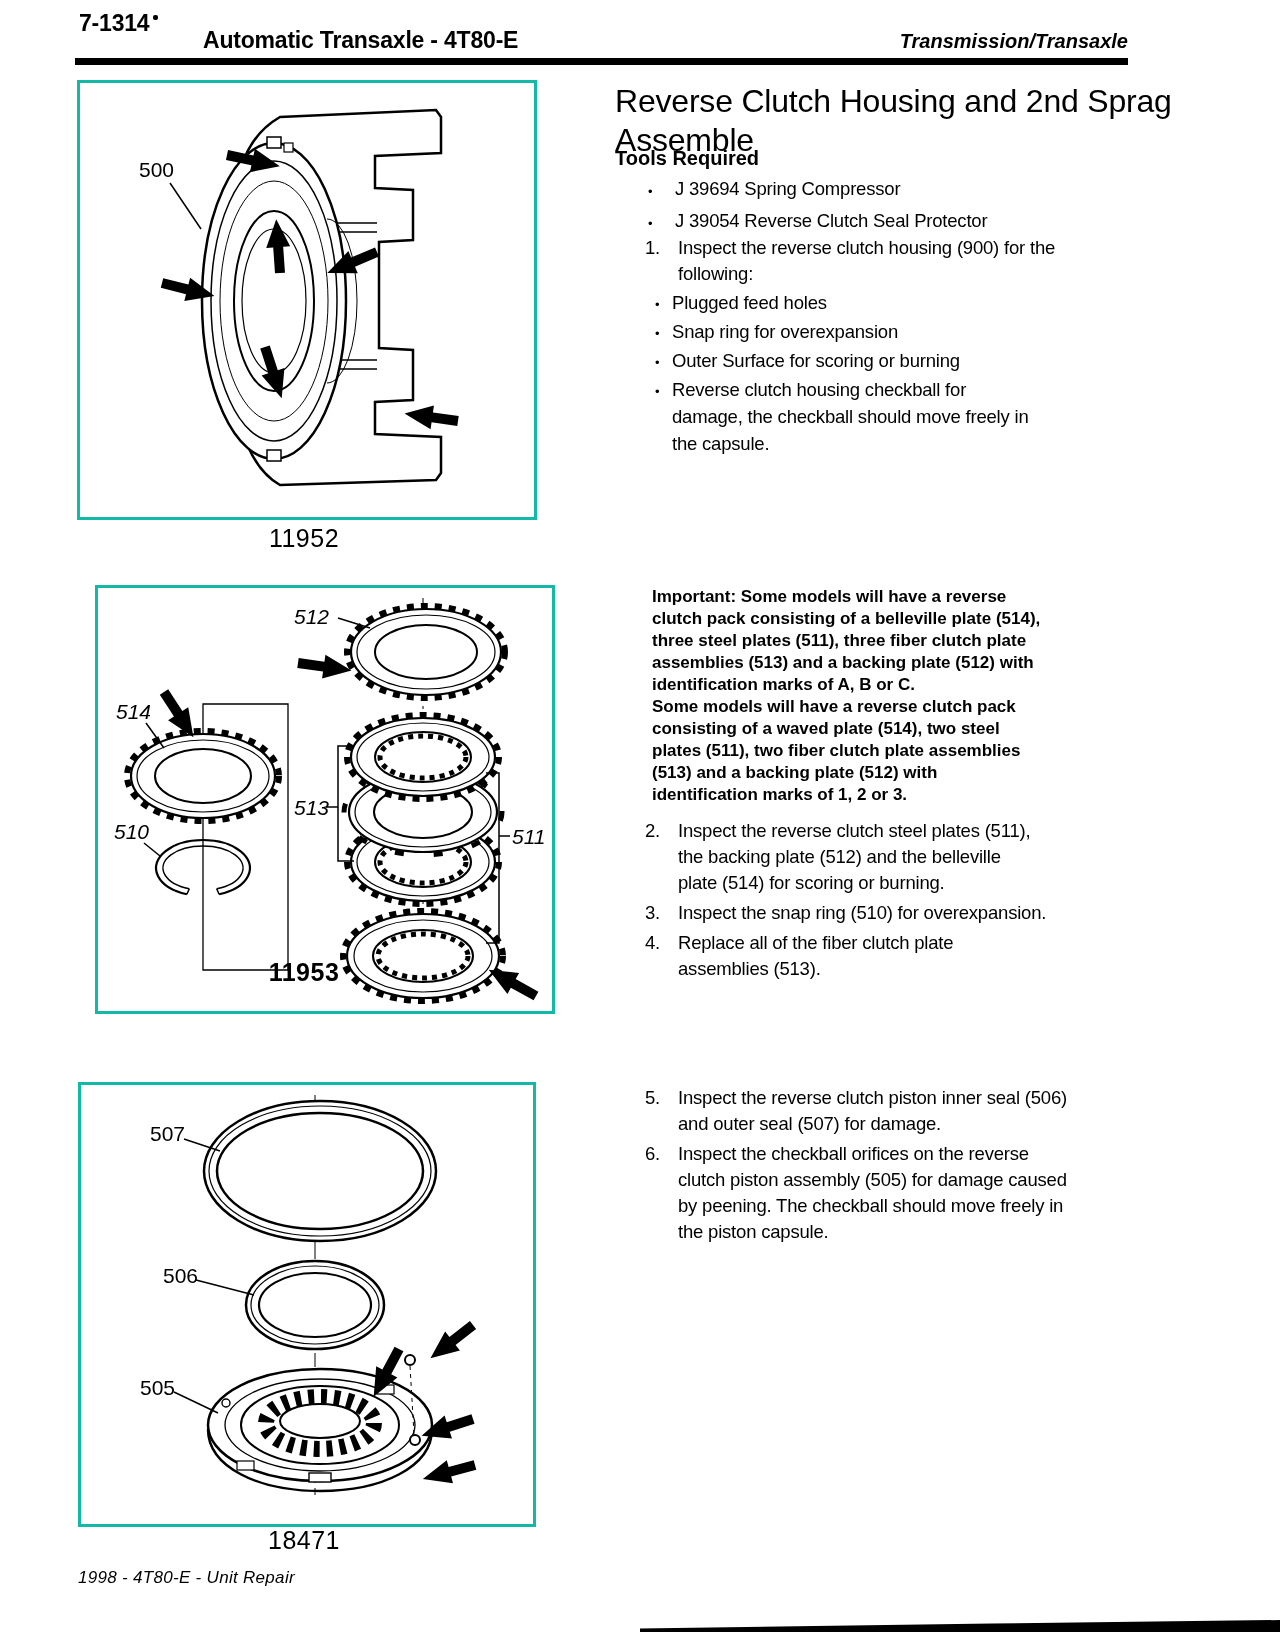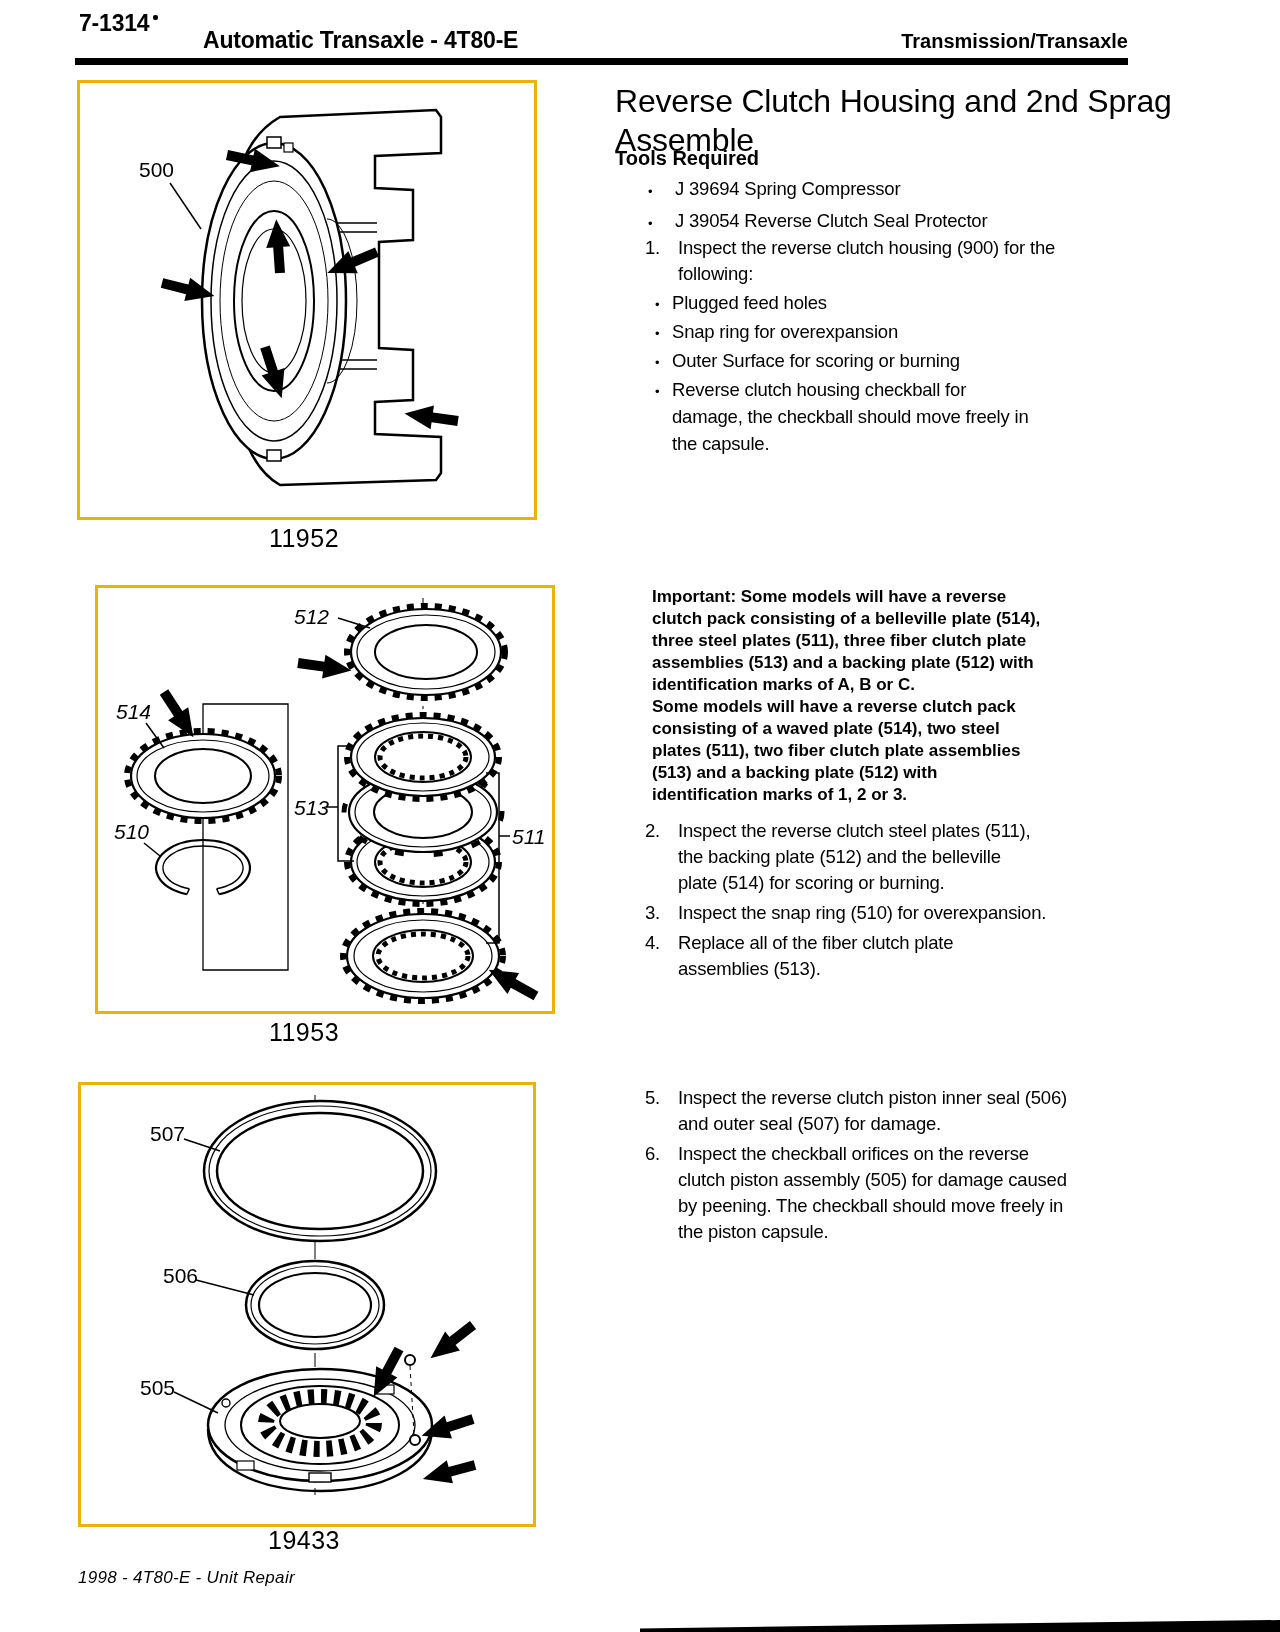--- a/index.html
+++ b/index.html
@@ -9,21 +9,21 @@
     font-family:"Liberation Sans", sans-serif; color:#000;
   }
   .abs { position:absolute; }
 
   
   .hdr-text { font-weight:bold; font-size:23px; letter-spacing:-0.2px; white-space:nowrap; }
   .hdr-right { font-weight:bold; font-size:20px; white-space:nowrap; text-align:right; }
   .hdr-rule { background:#000; }
 
   
-  .figbox { border:3px solid #eab308; background:#fff; }
+  .figbox { border:3px solid #14b8a6; background:#fff; }
   .fignum { font-size:25px; text-align:center; letter-spacing:0.5px; }
 
   
   .sec-title { font-weight:normal; font-size:32px; line-height:39px; letter-spacing:-0.2px; white-space:pre-line; }
   .sub-head  { font-weight:bold; font-size:20px; }
   .body-txt  { font-size:18.5px; line-height:26px; letter-spacing:-0.2px; }
   .row { display:flex; align-items:flex-start; }
   .num { flex:none; width:33px; }
   .blt { flex:none; width:17px; font-size:13px; padding-top:2px; }
   .blt-wide { flex:none; width:27px; font-size:13px; padding-top:3px; }
@@ -42,21 +42,21 @@
   svg text { font-family:"Liberation Sans", sans-serif; font-size:21px; fill:#000; }
 </style>
 </head>
 <body>
 
 <div class="page">
 
   <div class="abs artifact-dot" style="left:153px; top:15px; width:5px; height:5px;"></div>
   <div class="abs hdr-text" style="left:79px; top:10px;">7-1314</div>
   <div class="abs hdr-text" style="left:203px; top:27px;">Automatic Transaxle - 4T80-E</div>
-  <div class="abs hdr-right" style="left:700px; top:30px; width:428px;">Transmission/Transaxle</div>
+  <div class="abs hdr-right" style="left:700px; top:30px; width:428px;font-style:italic;">Transmission/Transaxle</div>
   <div class="abs hdr-rule" style="left:75px; top:58px; width:1053px; height:7px;"></div>
 
   <div class="abs figbox" style="left:77px; top:80px; width:454px; height:434px;">
     <svg width="454" height="434" viewBox="0 0 454 434">
       <defs>
         <path id="arr" d="M0,-5 L26,-5 L26,-12 L54,0 L26,12 L26,5 L0,5 Z" fill="#000"></path>
       </defs>
       <g transform="translate(4,6)">
 
         <path d="M196,28 L352,21 L357,28 L357,64 L291,67 L291,99 L329,101 L329,151 L295,153 L295,259 L329,261 L329,311 L291,313 L291,345 L357,348 L357,384 L352,391 L196,396 C168,380 153,340 151,300 L151,116 C153,74 168,44 196,28 Z" fill="#fff" stroke="#000" stroke-width="2.5"></path>
@@ -153,21 +153,21 @@
       <path d="M228,219 L240,219" stroke="#000" stroke-width="1.5"></path>
       <text x="196" y="227">513</text>
 
       <path d="M388,185 L401,185 L401,355 L388,355" fill="none" stroke="#000" stroke-width="1.5"></path>
       <path d="M401,248 L412,248" stroke="#000" stroke-width="1.5"></path>
       <text x="414" y="256">511</text>
 
       <use href="#arr" transform="translate(438,408) rotate(-151)"></use>
     </svg>
   </div>
-  <div class="abs fignum" style="left:77px; top:1018px; width:454px;">11953</div>
+  <div class="abs fignum" style="left:77px; top:958px; width:454px;font-weight:bold;">11953</div>
 
   <div class="abs figbox" style="left:78px; top:1082px; width:452px; height:439px;">
     <svg width="452" height="439" viewBox="0 0 452 439">
       <path d="M234,10 L234,160" stroke="#000" stroke-width="1" fill="none"></path>
       <path d="M234,160 L234,410" stroke="#000" stroke-width="1" stroke-dasharray="14 5 3 5" fill="none"></path>
 
       <g fill="none" stroke="#000">
         <ellipse cx="239" cy="86" rx="116" ry="70" stroke-width="2.5" fill="#fff"></ellipse>
         <ellipse cx="239" cy="86" rx="111" ry="65" stroke-width="1.2"></ellipse>
         <ellipse cx="239" cy="86" rx="103" ry="58" stroke-width="2.5"></ellipse>
@@ -201,21 +201,21 @@
 
       <text x="59" y="310">505</text>
       <path d="M93,307 L137,328" stroke="#000" stroke-width="1.5" fill="none"></path>
 
       <use href="#arr" transform="translate(392,240) rotate(142)"></use>
       <use href="#arr" transform="translate(318,264) rotate(118)"></use>
       <use href="#arr" transform="translate(392,334) rotate(162)"></use>
       <use href="#arr" transform="translate(394,380) rotate(165)"></use>
     </svg>
   </div>
-  <div class="abs fignum" style="left:78px; top:1526px; width:452px;">19433</div>
+  <div class="abs fignum" style="left:78px; top:1526px; width:452px;">18471</div>
 
   <div class="abs sec-title" style="left:615px; top:82px;">Reverse Clutch Housing and 2nd Sprag
 Assemble</div>
 
   <div class="abs sub-head" style="left:615px; top:147px;">Tools Required</div>
 
   <div class="abs body-txt tools-list" style="left:648px; top:174px;">
     <div class="row">
       <span class="blt-wide">•</span>
       <span class="txt">J 39694 Spring Compressor</span>

